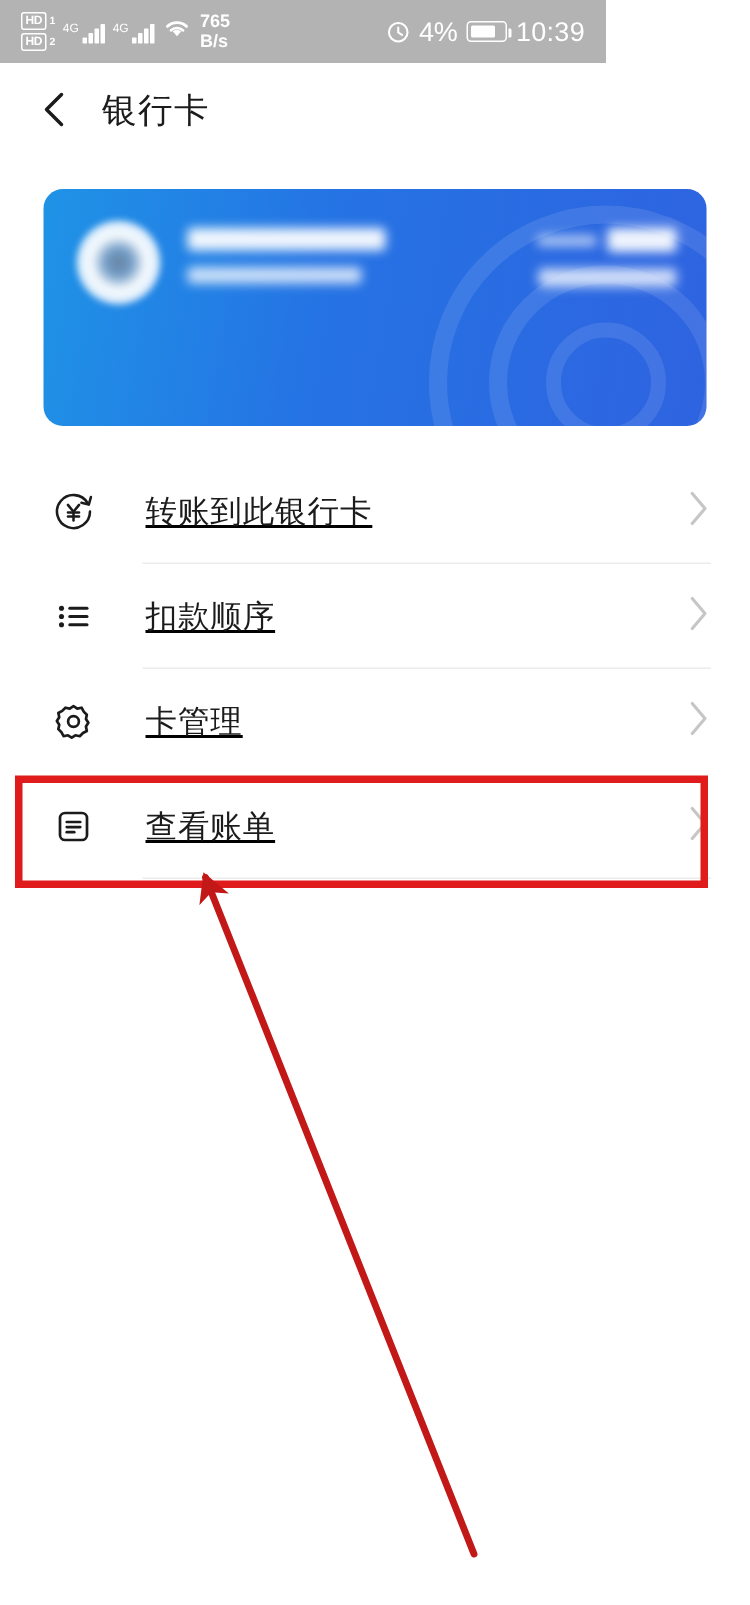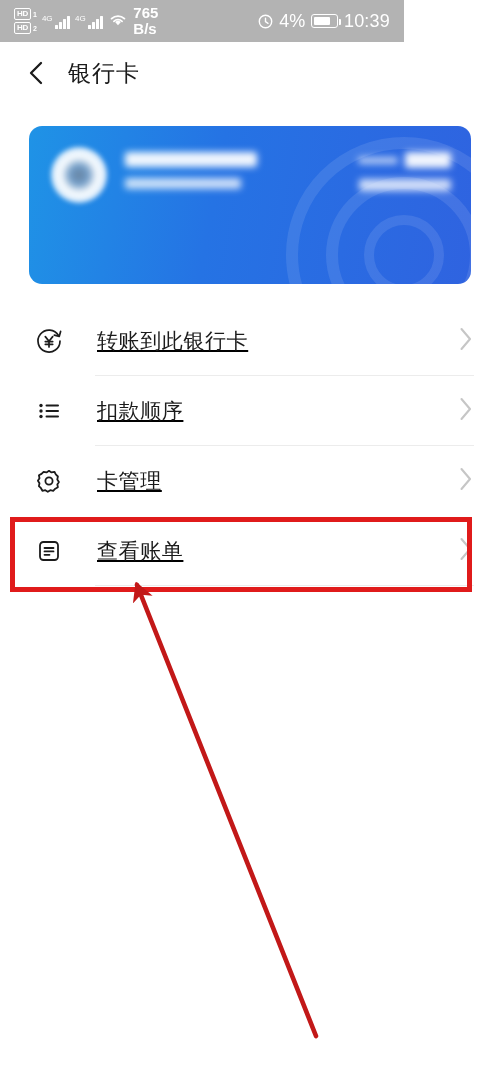--- a/index.html
+++ b/index.html
@@ -36,21 +36,21 @@
   .hd-sub { color:#ffffff; font-size:7px; font-weight:700; }
   .sig { display:flex; align-items:flex-end; gap:1.2px; height:15px; }
   .sig i { display:block; width:3px; background:#ffffff; border-radius:0.5px; }
   .sig i:nth-child(1){height:4px;}
   .sig i:nth-child(2){height:7px;}
   .sig i:nth-child(3){height:10px;}
   .sig i:nth-child(4){height:13px;}
   .sig-wrap { display:flex; align-items:flex-start; gap:2px; }
   .gtag { color:#ffffff; font-size:8px; font-weight:400; line-height:1; margin-top:1px; }
   .netspeed {
-    color:#ffffff; font-size:15px; font-weight:600;
+    color:#ffffff; font-size:12px; font-weight:600;
     line-height:1.05; text-align:left;
   }
   .pct { color:#ffffff; font-size:18px; font-weight:400; letter-spacing:-0.2px; }
   .clock-ic { width:15px; height:15px; }
   .battery {
     width:27px; height:14px;
     border:1.6px solid #ffffff; border-radius:3px;
     position:relative; display:flex; align-items:center;
     padding:1.6px;
   }

